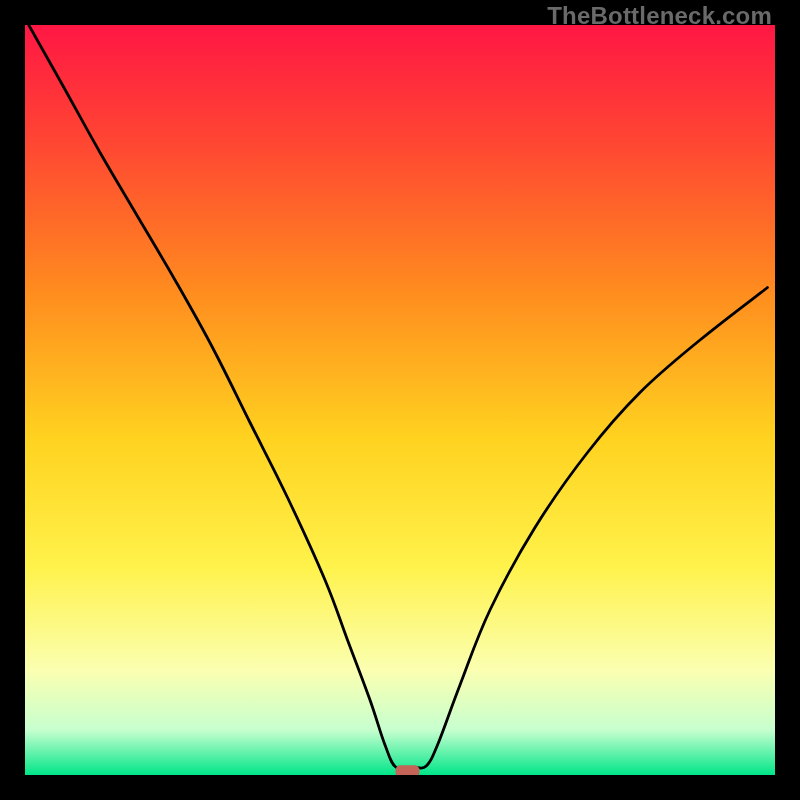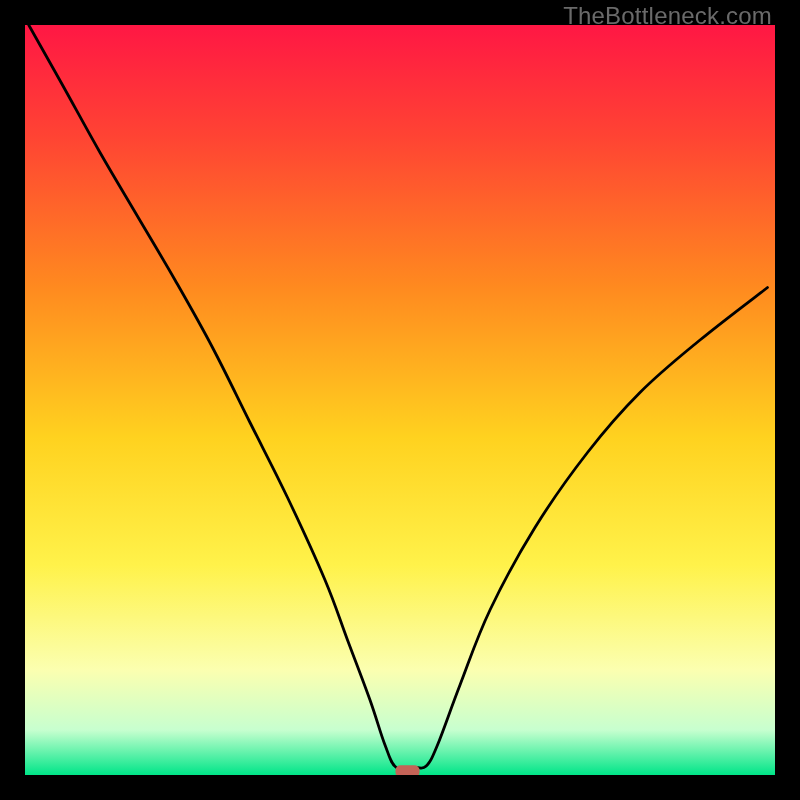--- a/index.html
+++ b/index.html
@@ -25,21 +25,21 @@
     top: 0;
     width: 100%;
     height: 100%;
   }
   .watermark {
     position: absolute;
     top: 2px;
     right: 28px;
     color: #6a6a6a;
     font-size: 24px;
-    font-weight: 400;
+    font-weight: 700;
     letter-spacing: 0.2px;
   }
 </style>
 </head>
 <body>
 
 <div class="chart-frame">
   <svg class="plot-area" viewBox="0 0 750 750" preserveAspectRatio="none">
     <defs>
       <linearGradient id="bg-grad" x1="0" y1="0" x2="0" y2="1">

